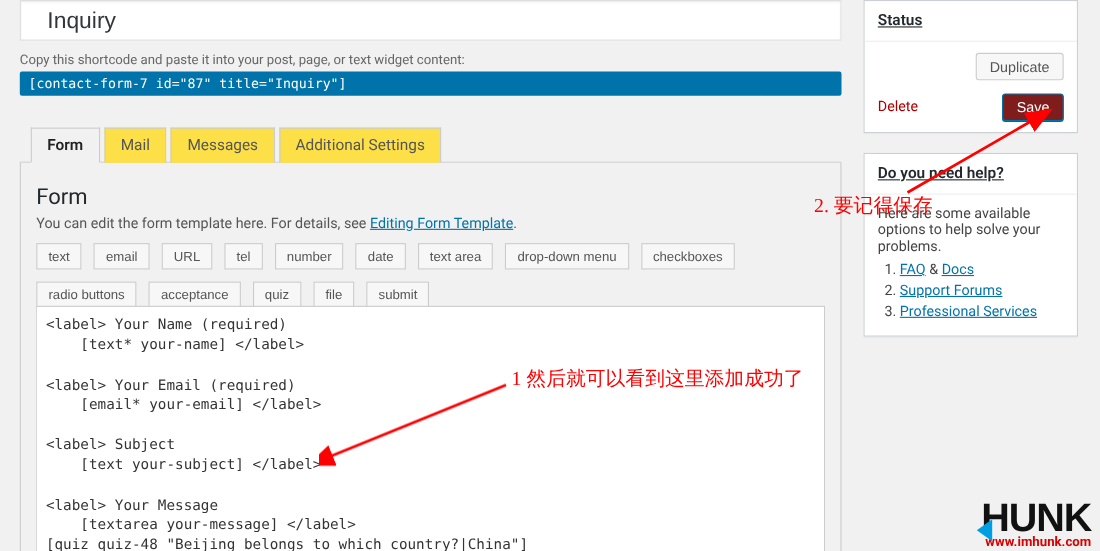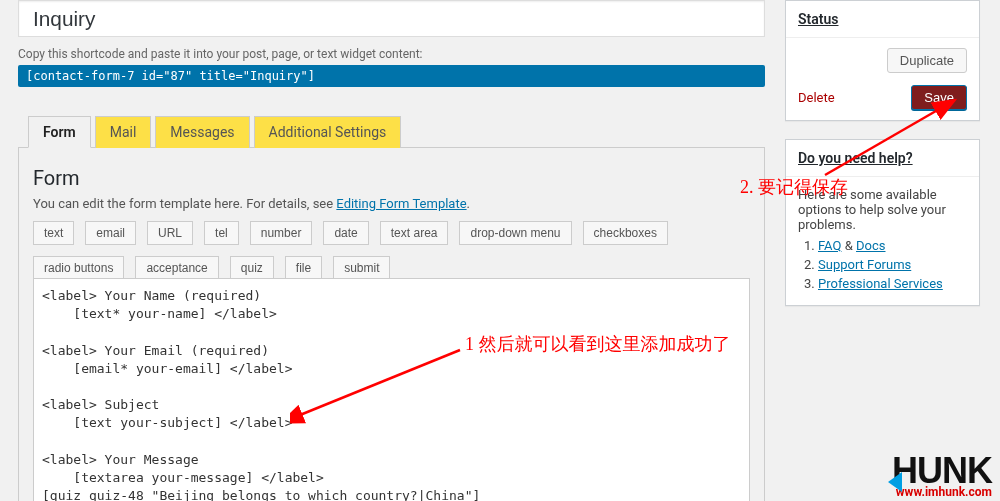--- a/index.html
+++ b/index.html
@@ -13,21 +13,21 @@
     height: 501px;
     overflow: hidden;
     position: relative;
   }
   .wrap { display: flex; padding: 0 20px 0 18px; }
   .main-col { flex: 1 1 auto; min-width: 0; padding-right: 20px; }
   .side-col { width: 195px; flex: 0 0 195px; }
 
   .title-input {
     width: 100%;
-    padding: 3px 14px;
+    padding: 3px 24px;
     font-size: 1.6em;
     line-height: 1.4;
     border: 1px solid #ddd;
     box-shadow: inset 0 1px 2px rgba(0,0,0,.07);
     background: #fff;
     color: #32373c;
   }
   .shortcode-help {
     margin: 10px 0 4px;
     color: #666;

